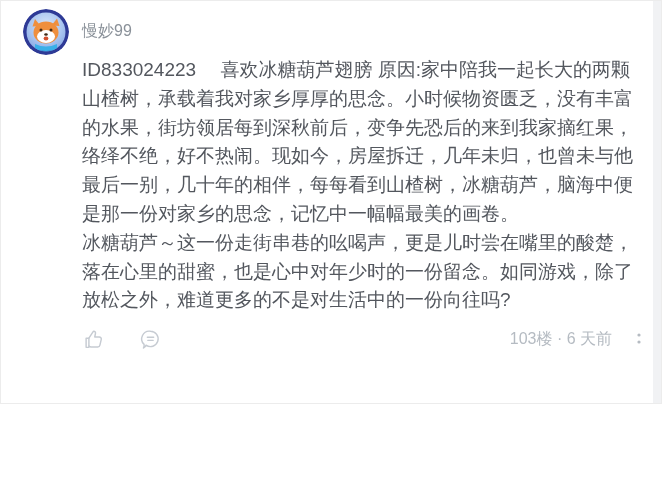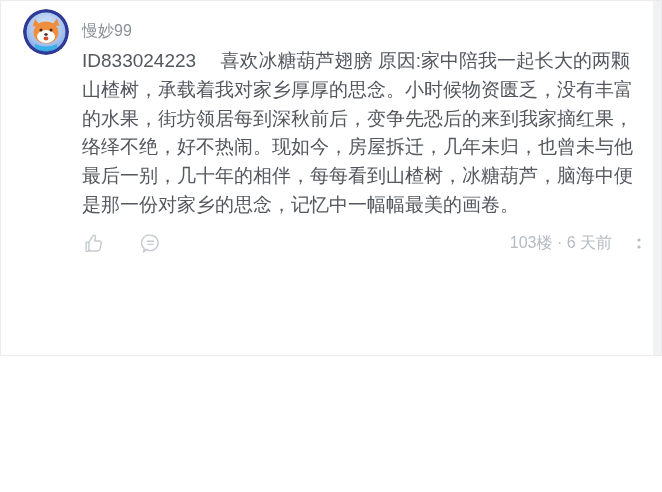--- a/index.html
+++ b/index.html
@@ -1,20 +1,20 @@
 <!DOCTYPE html>
 <html><head>
 <meta charset="utf-8">
 <style>
   html, body { margin: 0; padding: 0; background: #fff; }
   * { box-sizing: border-box; }
   .page {
     position: relative;
     width: 662px;
-    height: 356px;
+    height: 404px;
     background: #fff;
     border: 1px solid #ececec;
     overflow: hidden;
     font-family: "Liberation Sans", sans-serif;
   }
   .comment {
     position: relative;
     padding: 8px 20px 0 81px;
   }
   .avatar {
@@ -29,21 +29,21 @@
   }
   .avatar svg { display: block; }
   .username {
     padding-top: 13px;
     font-size: 16px;
     line-height: 17px;
     color: #8a9199;
     cursor: pointer;
   }
   .comment-text {
-    margin-top: 8px;
+    margin-top: 17px;
     width: 562px;
     font-size: 19px;
     line-height: 28.8px;
     color: #53575e;
     text-align: left;
   }
   .comment-text p { margin: 0; padding: 0; word-break: break-all; }
   .emoji-icon { display: inline-block; vertical-align: -3px; margin-left: 1px; }
   .footer-row {
     margin-top: 9px;
@@ -123,20 +123,21 @@
           <path d="M12 35 Q23 40 34 35 L34 46 L12 46 Z" fill="#3ab0e8"></path>
           <path d="M0 36 Q23 48 46 36 L46 46 L0 46 Z" fill="#2e3a96"></path>
         </g>
       </svg>
     </div>
 
     <div class="username">慢妙99</div>
 
     <div class="comment-text">
       <p>ID833024223　 喜欢冰糖葫芦翅膀 原因:家中陪我一起长大的两颗山楂树，承载着我对家乡厚厚的思念。小时候物资匮乏，没有丰富的水果，街坊领居每到深秋前后，变争先恐后的来到我家摘红果，络绎不绝，好不热闹。现如今，房屋拆迁，几年未归，也曾未与他最后一别，几十年的相伴，每每看到山楂树，冰糖葫芦，脑海中便是那一份对家乡的思念，记忆中一幅幅最美的画卷。</p>
+      <p>冰糖葫芦～这一份走街串巷的吆喝声，更是儿时尝在嘴里的酸楚，落在心里的甜蜜，也是心中对年少时的一份留念。如同游戏，除了放松之外，难道更多的不是对生活中的一份向往吗?</p>
     </div>
 
     <div class="footer-row">
       <span class="action-btn">
         <svg width="23" height="23" viewBox="0 0 24 24" fill="none" stroke="#c6cbd2" stroke-width="1.5" stroke-linejoin="round" stroke-linecap="round">
           <path d="M7.2 10.6 L11.3 4.2 C12.2 2.8 14.4 3.7 14.1 5.3 L13.3 9.4 H18.1 C19.4 9.4 20.4 10.6 20.1 11.9 L18.7 17.9 C18.5 19 17.5 19.8 16.4 19.8 H9.5 C8.6 19.8 7.8 19.4 7.2 18.8"></path>
           <path d="M7.2 10.6 H4.3 V20.2 H7.2 Z"></path>
         </svg>
       </span>
       <span class="action-btn">

